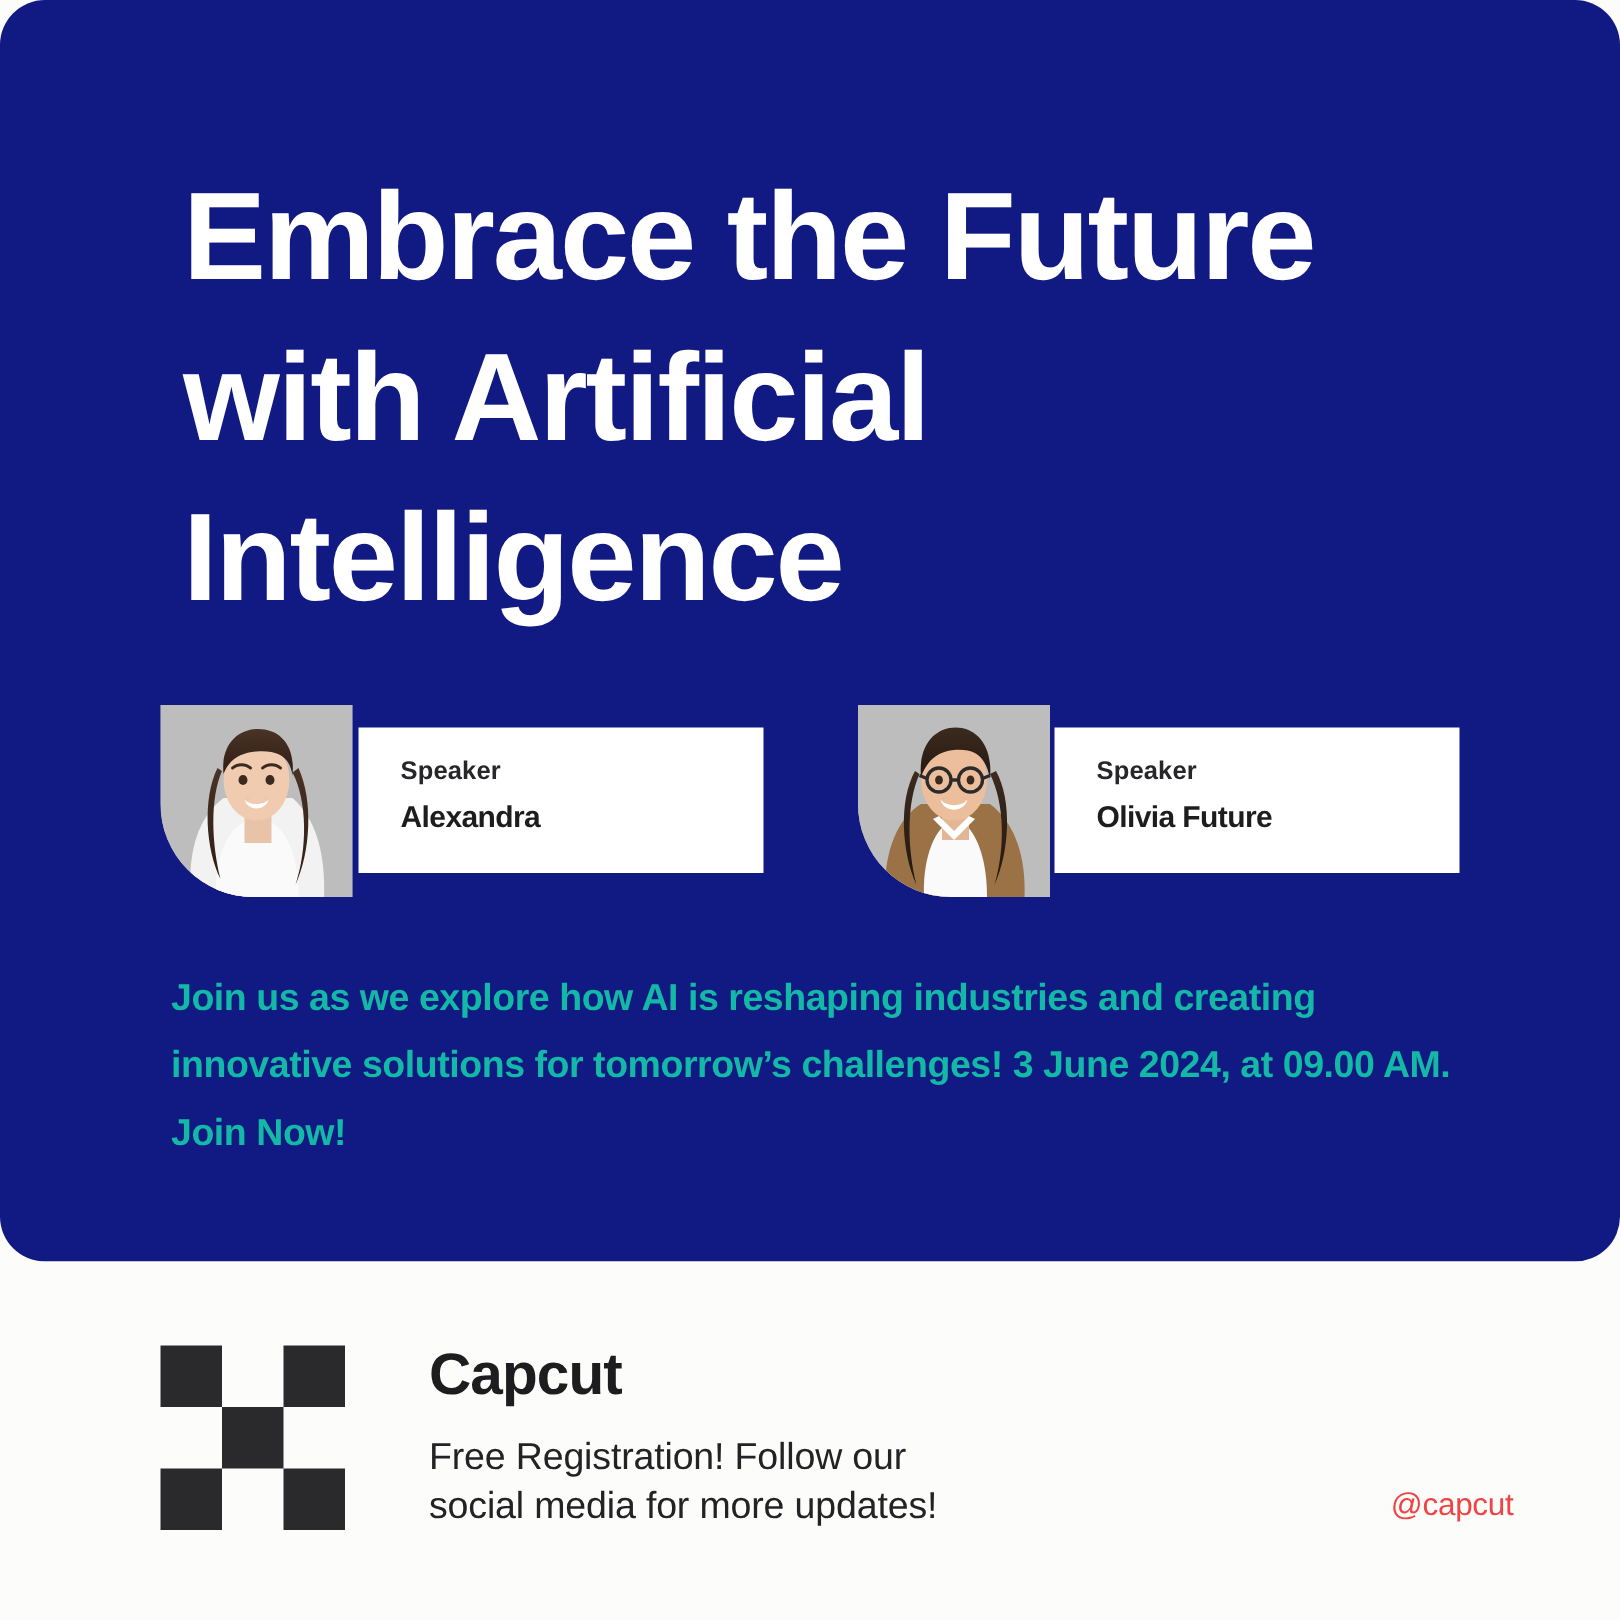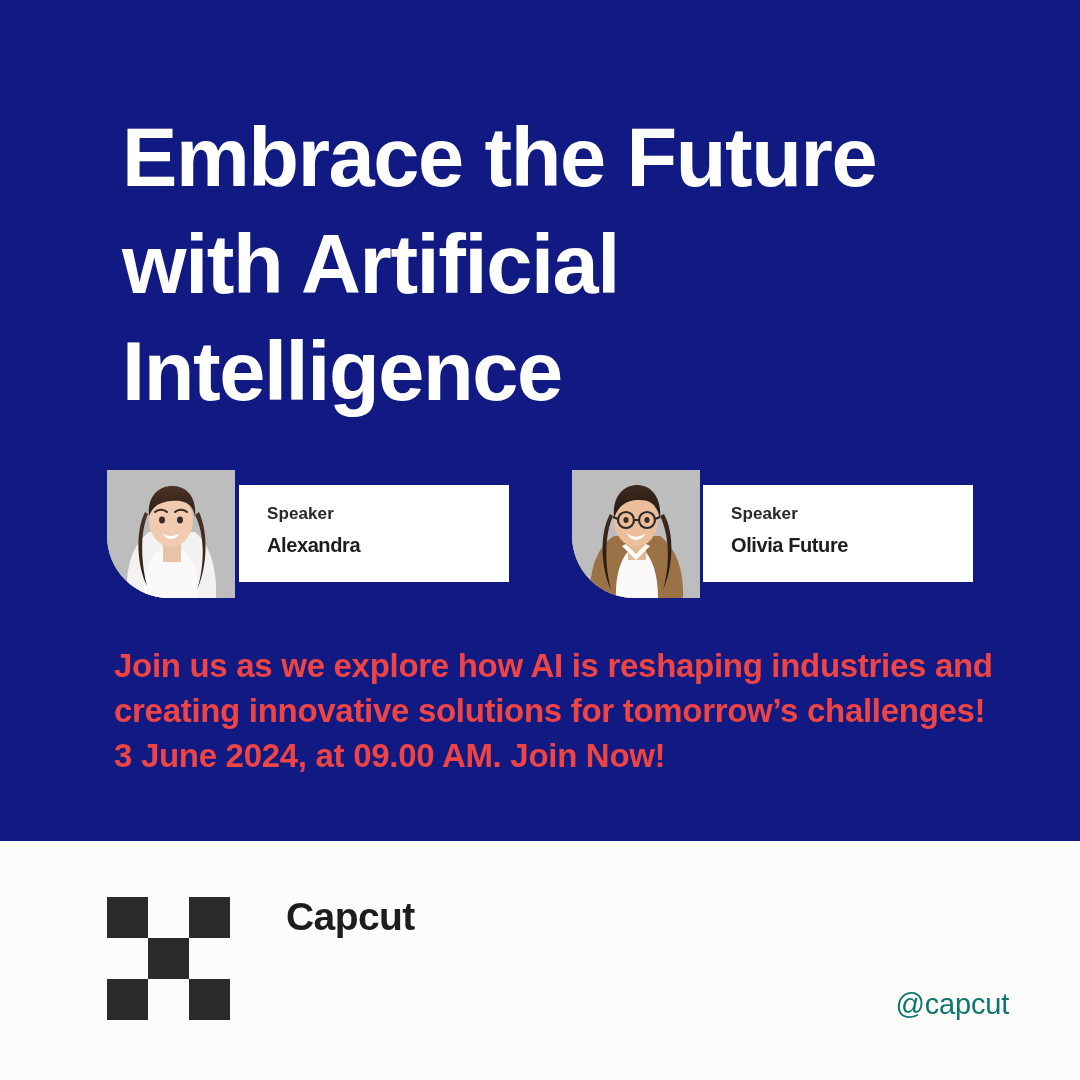--- a/index.html
+++ b/index.html
@@ -17,20 +17,21 @@
     overflow:hidden;
     background:#FCFCFA;
   }
 
   
   .hero {
     position:absolute;
     left:0; top:0;
     width:1080px; height:841px;
     background:#111A82;
+    border-radius:30px;
   }
 
   .headline {
     position:absolute;
     left:122px; top:104px;
     width:900px;
     color:#FFFFFF;
     font-size:83px;
     line-height:107px;
     font-weight:bold;
@@ -87,22 +88,22 @@
     line-height:36px;
     letter-spacing:-0.4px;
     white-space:nowrap;
   }
 
   
   .body-copy {
     position:absolute;
     left:114px; top:643px;
     width:880px;
-    color:#ef4444;
-    font-size:33px;
+    color:#14b8a6;
+    font-size:25px;
     line-height:45px;
     font-weight:bold;
     letter-spacing:-0.3px;
   }
 
   
   .footer {
     position:absolute;
     left:0; top:841px;
     width:1080px; height:285px;
@@ -137,22 +138,22 @@
     font-size:25px;
     line-height:33px;
     color:#232326;
     letter-spacing:-0.1px;
     white-space:pre-line;
   }
 
   .brand-handle {
     position:absolute;
     right:71px; top:146px;
-    font-size:29px;
-    color:#0f766e;
+    font-size:21px;
+    color:#ef4444;
     letter-spacing:-0.2px;
     line-height:34px;
   }
 </style>
 </head>
 <body>
 
 <div class="poster">
 
   <section class="hero">
@@ -256,19 +257,21 @@
       <i></i>
         <i class="on"></i>
         <i></i>
       <i class="on"></i>
         <i></i>
         <i class="on"></i>
     </div>
 
     <div class="brand-text">
       <div class="brand-name">Capcut</div>
+      <div class="brand-tagline">Free Registration! Follow our
+social media for more updates!</div>
     </div>
 
     <div class="brand-handle">@capcut</div>
 
   </footer>
 
 </div>
 
 </body></html>

